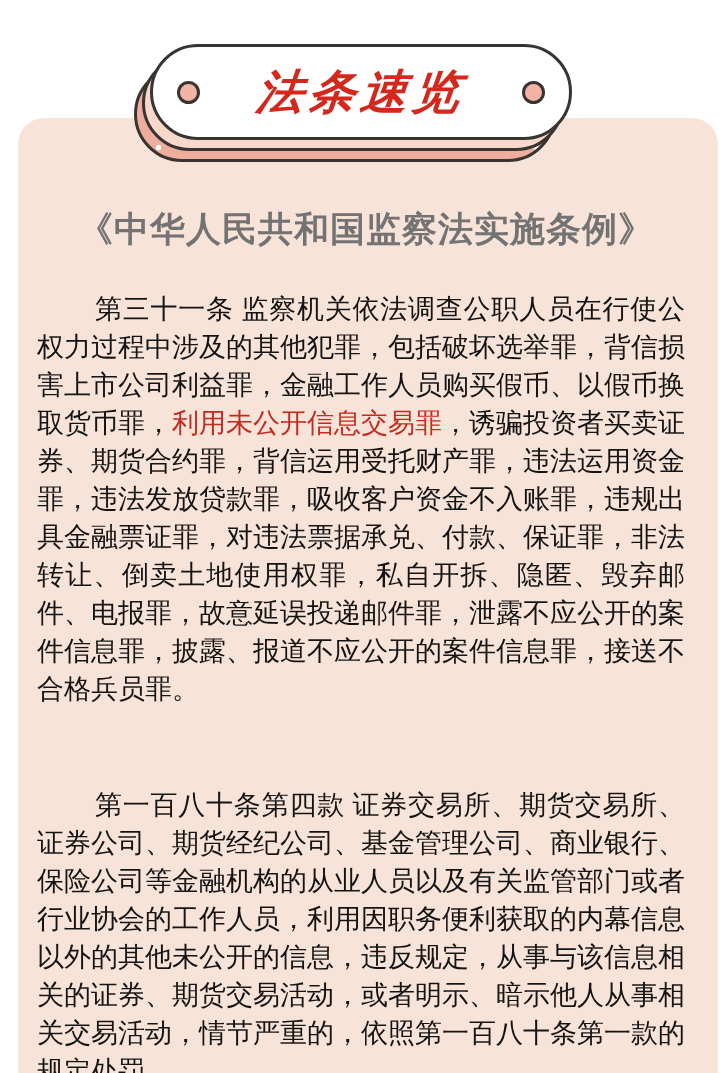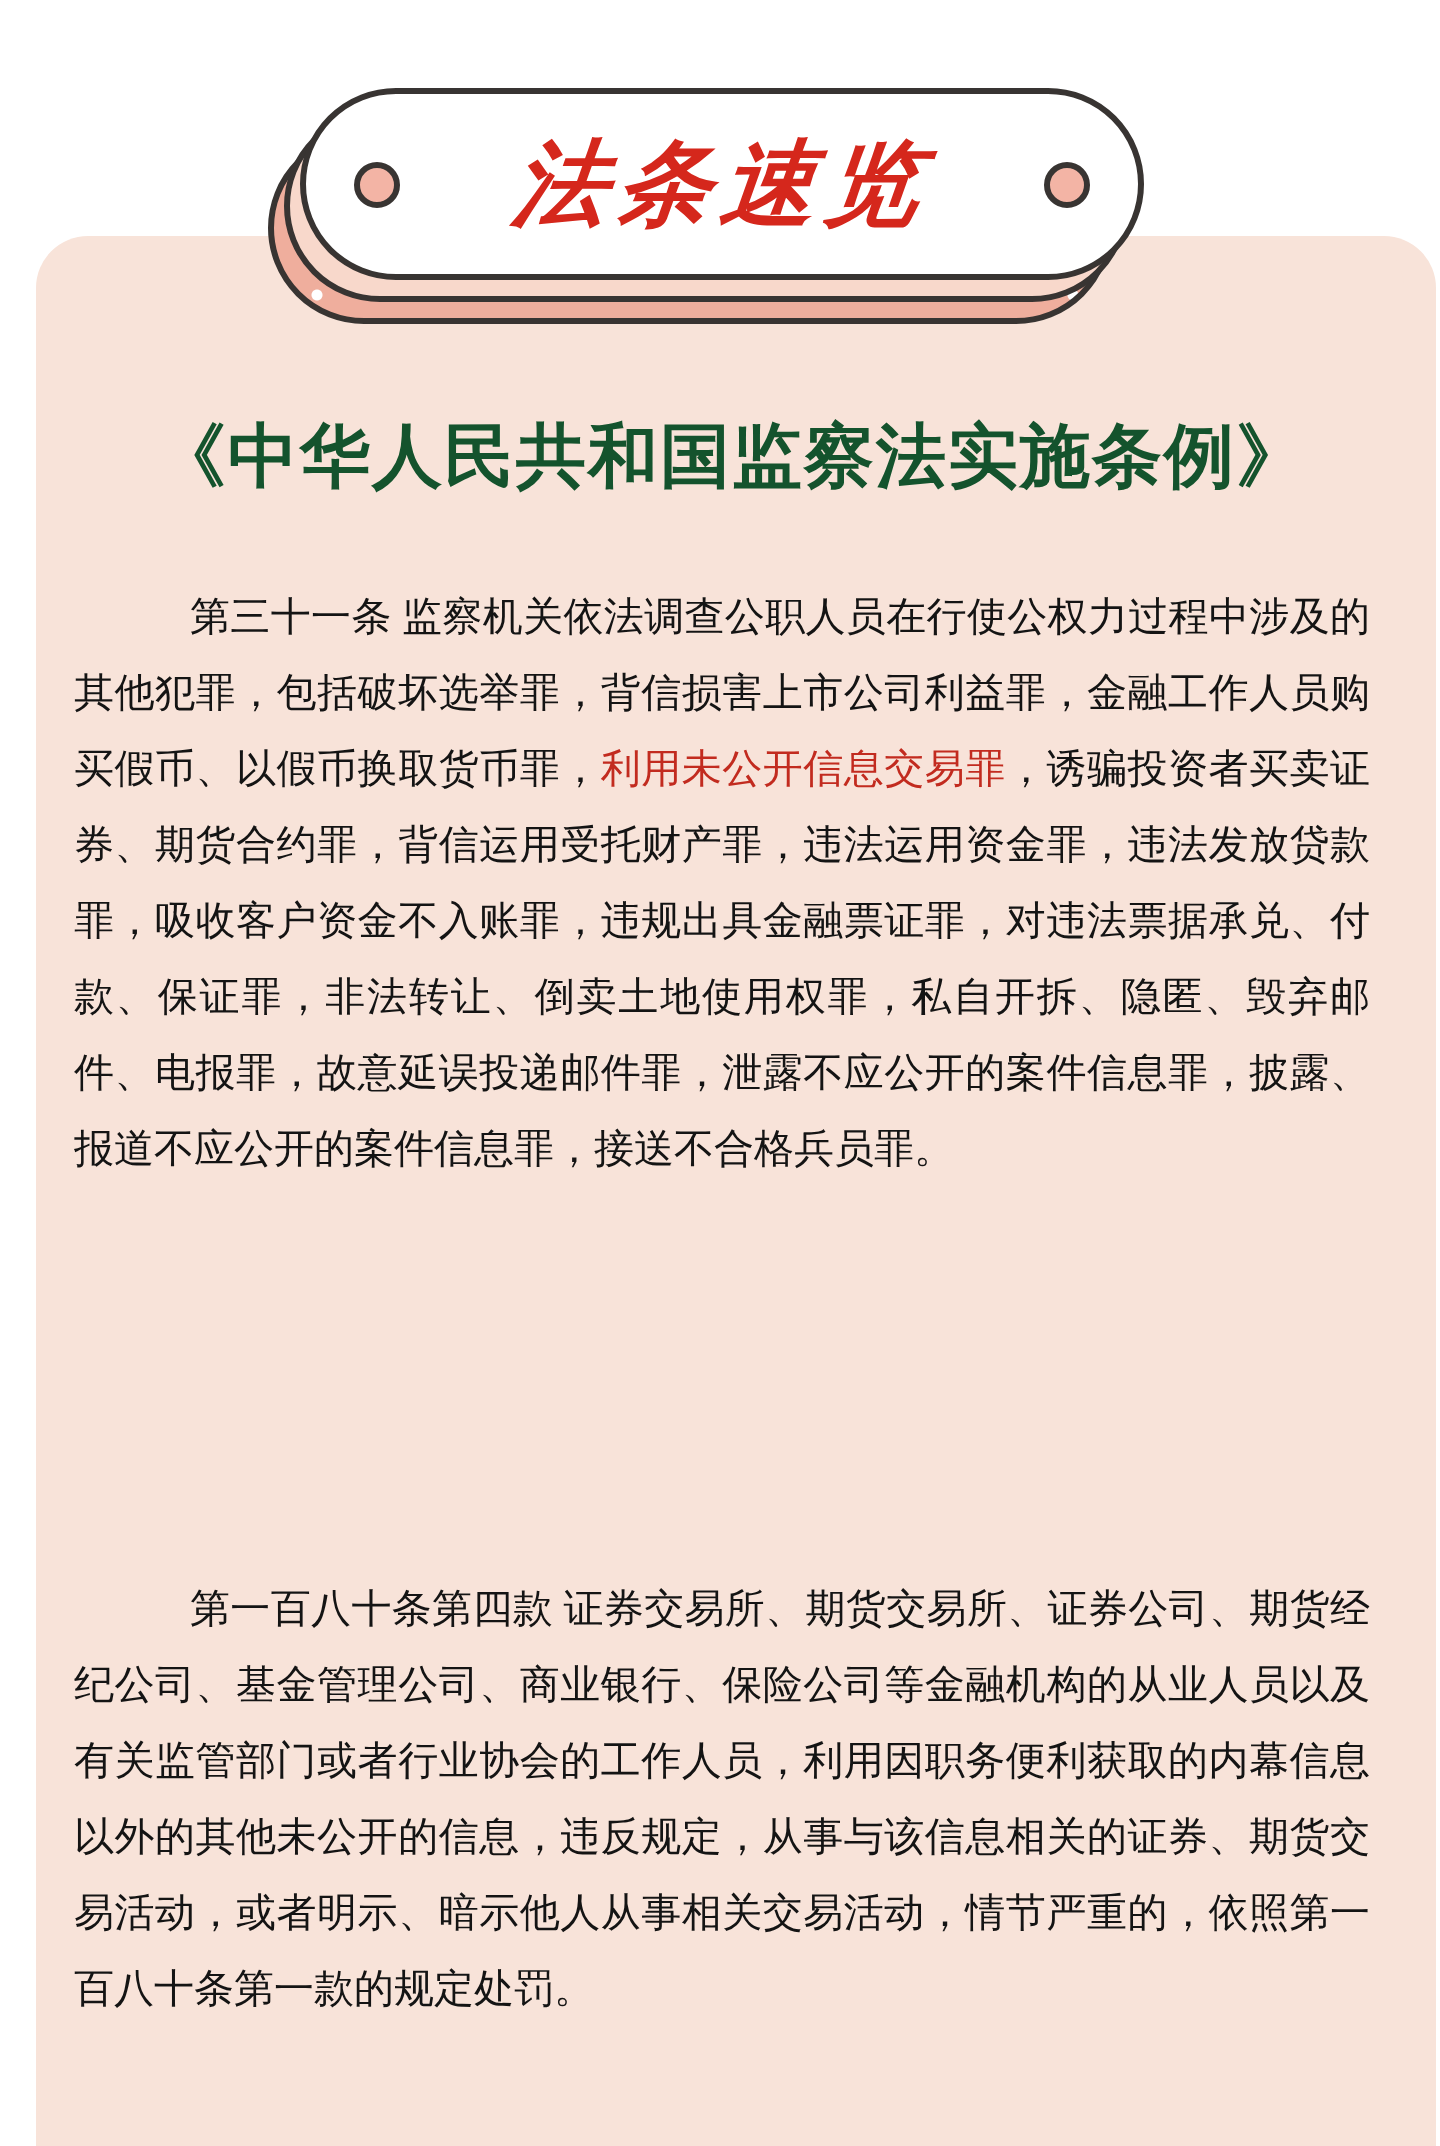--- a/index.html
+++ b/index.html
@@ -100,36 +100,36 @@
     font-weight: 900;
     font-style: italic;
     letter-spacing: 5px;
     transform: skewX(-6deg);
     white-space: nowrap;
   }
   
   .law-heading {
     position: absolute;
     left: 78px;
-    color: #14532d;
+    color: #737373;
     font-size: 35px;
     font-weight: bold;
     letter-spacing: 1px;
     line-height: 1.2;
     white-space: nowrap;
   }
   .law-heading.h1 { top: 208px; }
   .law-heading.h2 { top: 718px; }
   .law-paragraph {
     position: absolute;
     left: 37px;
     width: 648px;
     color: #141414;
     font-family: "Liberation Serif", "DejaVu Serif", serif;
-    font-size: 20px;
+    font-size: 27px;
     line-height: 38px;
     text-align: justify;
     text-justify: inter-character;
     text-indent: 58px;
   }
   .law-paragraph.p1 { top: 290px; }
   .law-paragraph.p2 { top: 786px; }
   .highlight-red { color: #c22b1f; }
 </style>
 </head>

